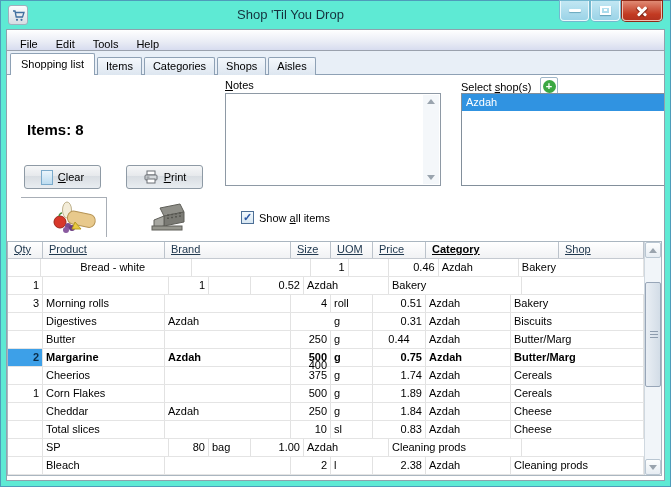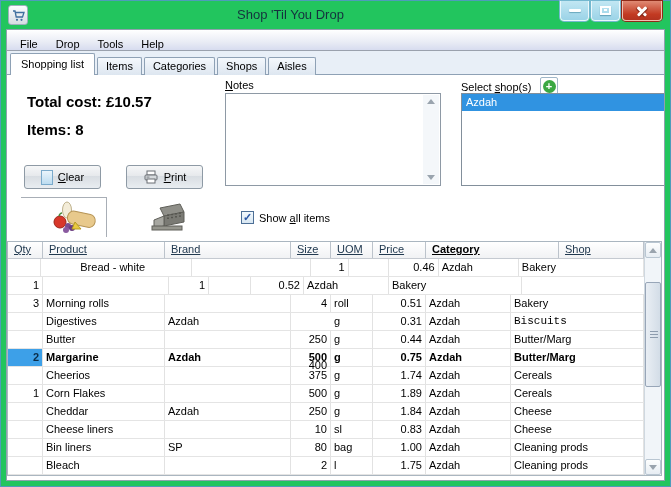--- a/index.html
+++ b/index.html
@@ -1,21 +1,21 @@
 <!DOCTYPE html>
 <html><head>
 <meta charset="utf-8">
 <style>
   * { margin:0; padding:0; box-sizing:border-box; }
   html,body { width:671px; height:487px; }
   body { font-family:"Liberation Sans", sans-serif; font-size:11px; color:#000; background:#d8e8f0; }
 
   
   .window { position:relative; width:671px; height:487px;
-            background:#22c55e; border:1px solid #4e9cba; }
+            background:#5eead4; border:1px solid #4e9cba; }
 
   
   .titlebar { position:absolute; left:0; top:0; right:0; height:28px; }
   .app-icon { position:absolute; left:7px; top:4px; width:20px; height:20px;
               background:linear-gradient(#fbfdfe,#d6dde3); border:1px solid #9fb0bd;
               border-radius:3px; display:flex; align-items:center; justify-content:center; }
   .win-title { position:absolute; left:40px; right:130px; top:6px; text-align:center;
                font-size:13px; color:#15323e; }
   .win-buttons { position:absolute; right:8px; top:0; display:flex; }
   .win-btn { height:20px; border:1px solid #eaf7fb; border-top:none;
@@ -157,36 +157,35 @@
             <b></b>
           </div>
         </div>
     </div>
   </div>
 
   <div class="client">
 
     <div class="menubar">
       <div class="menu-item">File</div>
-      <div class="menu-item">Drop</div>
+      <div class="menu-item">Edit</div>
       <div class="menu-item">Tools</div>
       <div class="menu-item">Help</div>
     </div>
 
     <div class="tabstrip">
       <div class="tab active">Shopping list</div>
       <div class="tab">Items</div>
       <div class="tab">Categories</div>
       <div class="tab">Shops</div>
       <div class="tab">Aisles</div>
     </div>
 
     <div class="page">
 
-      <div class="total-cost">Total cost: £10.57</div>
       <div class="items-count">Items: 8</div>
 
       <div class="btn clear">
         <span class="page-ico"></span>
         <span><u>C</u><span>lear</span></span>
       </div>
       <div class="btn print">
         <svg width="16" height="14" viewBox="0 0 16 14">
           <rect x="4" y="1" width="8" height="4" fill="#fff" stroke="#6a6f75"></rect>
           <rect x="2" y="5" width="12" height="5" rx="1" fill="#d6dadd" stroke="#6a6f75"></rect>
@@ -288,29 +287,29 @@
                 <div class="tcell l" style="width: 133px;">Bakery</div>
               </div>
               <div class="trow">
                 <div class="tcell r" style="width: 35px;"></div>
                 <div class="tcell l" style="width: 122px;">Digestives</div>
                 <div class="tcell l" style="width: 126px;">Azdah</div>
                 <div class="tcell r" style="width: 40px; margin-top: 44px;">400</div>
                 <div class="tcell l" style="width: 42px;">g</div>
                 <div class="tcell r" style="width: 53px;">0.31</div>
                 <div class="tcell l" style="width: 85px;">Azdah</div>
-                <div class="tcell l" style="width: 133px; font-family: Liberation Mono, monospace;">Biscuits</div>
+                <div class="tcell l" style="width: 133px;">Biscuits</div>
               </div>
               <div class="trow">
                 <div class="tcell r" style="width: 35px;"></div>
                 <div class="tcell l" style="width: 122px;">Butter</div>
                 <div class="tcell l" style="width: 126px;"></div>
                 <div class="tcell r" style="width: 40px;">250</div>
                 <div class="tcell l" style="width: 42px;">g</div>
-                <div class="tcell r" style="width: 53px;">0.44</div>
+                <div class="tcell r" style="width: 53px; text-align: center;">0.44</div>
                 <div class="tcell l" style="width: 85px;">Azdah</div>
                 <div class="tcell l" style="width: 133px;">Butter/Marg</div>
               </div>
               <div class="trow sel">
                 <div class="tcell r selqty" style="width: 35px;">2</div>
                 <div class="tcell l" style="width: 122px;">Margarine</div>
                 <div class="tcell l" style="width: 126px;">Azdah</div>
                 <div class="tcell r" style="width: 40px;">500</div>
                 <div class="tcell l" style="width: 42px;">g</div>
                 <div class="tcell r" style="width: 53px;">0.75</div>
@@ -342,45 +341,44 @@
                 <div class="tcell l" style="width: 122px;">Cheddar</div>
                 <div class="tcell l" style="width: 126px;">Azdah</div>
                 <div class="tcell r" style="width: 40px;">250</div>
                 <div class="tcell l" style="width: 42px;">g</div>
                 <div class="tcell r" style="width: 53px;">1.84</div>
                 <div class="tcell l" style="width: 85px;">Azdah</div>
                 <div class="tcell l" style="width: 133px;">Cheese</div>
               </div>
               <div class="trow">
                 <div class="tcell r" style="width: 35px;"></div>
-                <div class="tcell l" style="width: 122px;">Cheese liners</div>
+                <div class="tcell l" style="width: 122px;">Total slices</div>
                 <div class="tcell l" style="width: 126px;"></div>
                 <div class="tcell r" style="width: 40px;">10</div>
                 <div class="tcell l" style="width: 42px;">sl</div>
                 <div class="tcell r" style="width: 53px;">0.83</div>
                 <div class="tcell l" style="width: 85px;">Azdah</div>
                 <div class="tcell l" style="width: 133px;">Cheese</div>
               </div>
               <div class="trow">
                 <div class="tcell r" style="width: 35px;"></div>
-                <div class="tcell l" style="width: 122px;">Bin liners</div>
                 <div class="tcell l" style="width: 126px;">SP</div>
                 <div class="tcell r" style="width: 40px;">80</div>
                 <div class="tcell l" style="width: 42px;">bag</div>
                 <div class="tcell r" style="width: 53px;">1.00</div>
                 <div class="tcell l" style="width: 85px;">Azdah</div>
                 <div class="tcell l" style="width: 133px;">Cleaning prods</div>
               </div>
               <div class="trow">
                 <div class="tcell r" style="width: 35px;"></div>
                 <div class="tcell l" style="width: 122px;">Bleach</div>
                 <div class="tcell l" style="width: 126px;"></div>
                 <div class="tcell r" style="width: 40px;">2</div>
                 <div class="tcell l" style="width: 42px;">l</div>
-                <div class="tcell r" style="width: 53px;">1.75</div>
+                <div class="tcell r" style="width: 53px;">2.38</div>
                 <div class="tcell l" style="width: 85px;">Azdah</div>
                 <div class="tcell l" style="width: 133px;">Cleaning prods</div>
               </div>
             </div>
         </div>
         <div class="vsb">
           <div class="vsb-btn up">
               <div class="tri-up"></div>
             </div>
           <div class="vsb-thumb">

